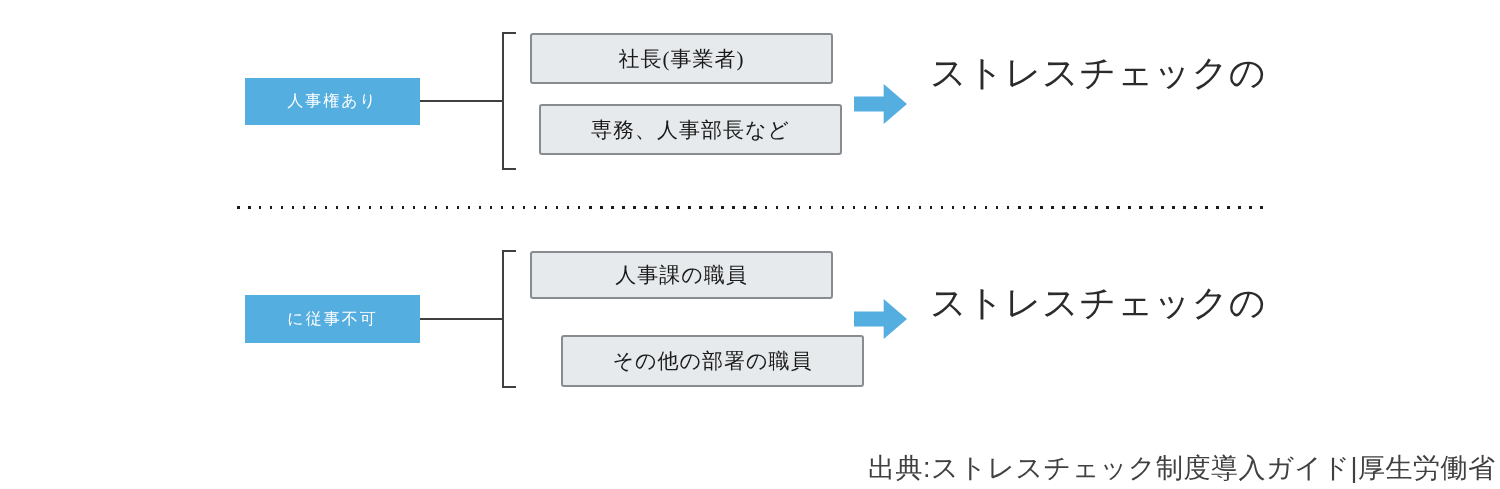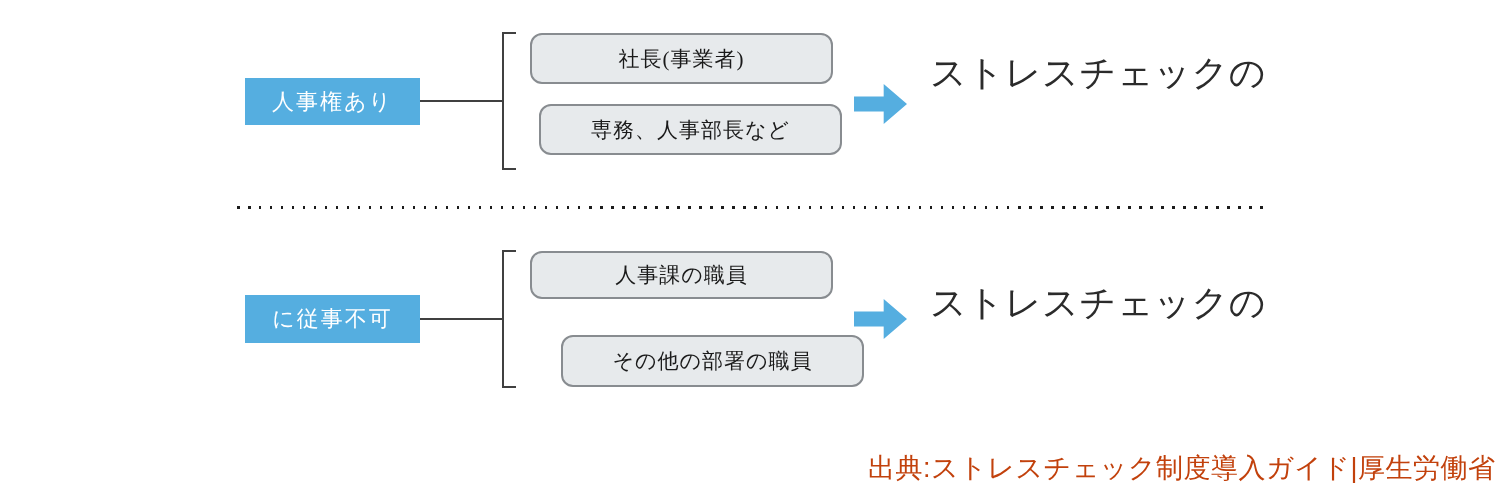--- a/index.html
+++ b/index.html
@@ -13,21 +13,21 @@
     background: #ffffff;
     overflow: hidden;
   }
 
   
   .cat-box {
     position: absolute;
     background: #55AEE0;
     color: #ffffff;
     font-family: "Liberation Serif", "DejaVu Serif", serif;
-    font-size: 22px;
+    font-size: 16px;
     letter-spacing: 2px;
     display: flex;
     align-items: center;
     justify-content: center;
     text-align: center;
   }
   .g1-cat { left: 245px; top: 78px;  width: 175px; height: 47px; }
   .g2-cat { left: 245px; top: 295px; width: 175px; height: 48px; }
 
   
@@ -55,21 +55,21 @@
   .g2-bracket { top: 250px; }
 
   
   .member-box {
     position: absolute;
     left: 530px;
     width: 303px;
     height: 51px;
     background: #E7EAEC;
     border: 2px solid #888C90;
-    border-radius: 12px;
+    border-radius: 3px;
     color: #1a1a1a;
     font-family: "Liberation Serif", "DejaVu Serif", serif;
     font-size: 21px;
     letter-spacing: 1px;
     display: flex;
     align-items: center;
     justify-content: center;
     text-align: center;
   }
   .g1-m1 { top: 33px; }
@@ -115,21 +115,21 @@
       #1c1c1c 0px, #1c1c1c 2.5px,
       transparent 2.5px, transparent 11px
     );
   }
 
   
   .source {
     position: absolute;
     left: 868px;
     top: 450px;
-    color: #c2410c;
+    color: #404040;
     font-size: 27px;
     letter-spacing: 0.5px;
     white-space: nowrap;
   }
 </style>
 </head>
 <body>
 
 <div class="canvas">
 

